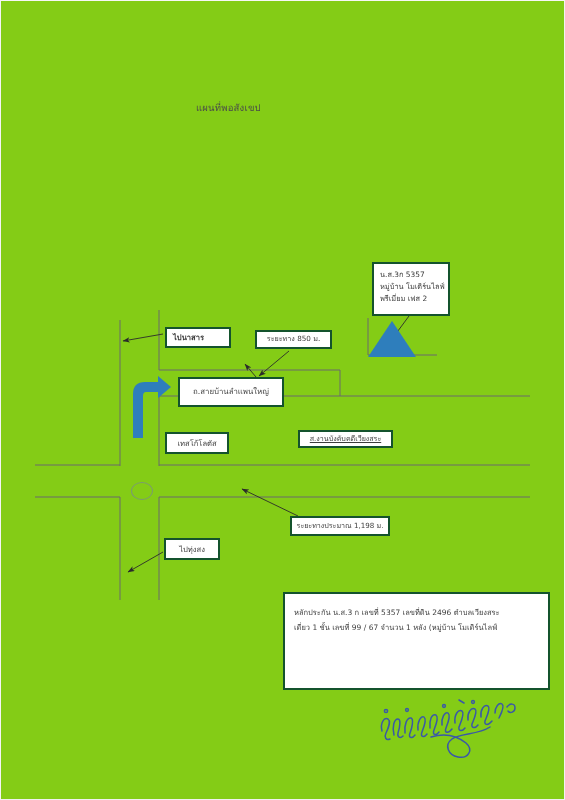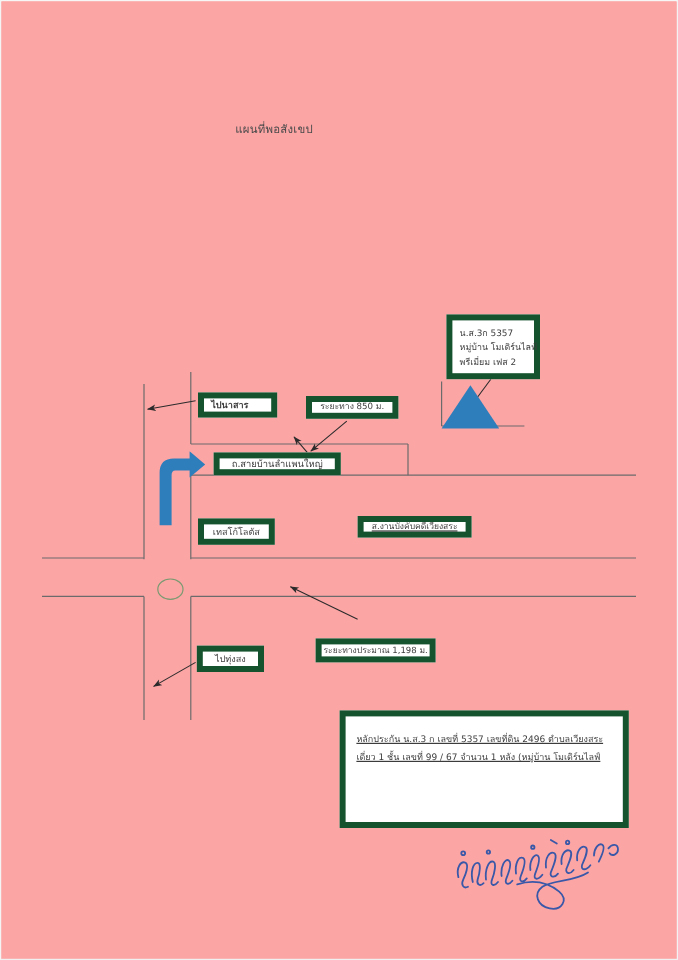--- a/index.html
+++ b/index.html
@@ -7,21 +7,21 @@
     padding: 0;
     background: #ffffff;
   }
   body {
     font-family: "DejaVu Sans", "Liberation Sans", sans-serif;
   }
   #page {
     position: relative;
     width: 565px;
     height: 800px;
-    background: #fca5a5;
+    background: #84cc16;
     overflow: hidden;
   }
   #scan-edge {
     position: absolute;
     left: 0; top: 0;
     width: 565px; height: 800px;
     box-sizing: border-box;
     border-left: 1px solid #f4f4f4;
     border-right: 1px solid #f2f2f2;
     border-top: 1px solid #f6f6f6;
@@ -37,21 +37,21 @@
     font-size: 9.5px;
     color: #4a4a4a;
     letter-spacing: 0.2px;
     white-space: nowrap;
   }
 
   
   .callout {
     position: absolute;
     box-sizing: border-box;
-    border: 5px solid #14532d;
+    border: 2px solid #14532d;
     background: #ffffff;
     color: #3c3c3c;
     font-size: 7.6px;
     line-height: 1.45;
     padding: 3px 6px;
     white-space: nowrap;
   }
   .callout.multiline {
     white-space: normal;
   }
@@ -70,50 +70,48 @@
   #box-to-nasan {
     left: 165px; top: 327px; width: 66px; height: 21px;
     display: flex; align-items: center; font-weight: bold;
   }
   #box-dist-850 {
     left: 255px; top: 330px; width: 77px; height: 19px;
     display: flex; align-items: center; justify-content: center;
     font-size: 7.2px;
   }
   #box-road-name {
-    left: 178px; top: 377px; width: 106px; height: 19px;
+    left: 178px; top: 377px; width: 106px; height: 30px;
     display: flex; align-items: center; justify-content: center;
     font-size: 7.8px;
   }
   #box-tesco {
     left: 165px; top: 432px; width: 64px; height: 22px;
     display: flex; align-items: center; justify-content: center;
   }
   #box-legal-office {
     left: 298px; top: 430px; width: 95px; height: 18px;
     display: flex; align-items: center; justify-content: center;
     font-size: 7.1px;
     text-decoration: underline;
   }
   #box-dist-1198 {
-    left: 263px; top: 516px; width: 100px; height: 20px;
+    left: 290px; top: 516px; width: 100px; height: 20px;
     display: flex; align-items: center; justify-content: center;
     font-size: 7.1px;
-    margin-top: 16px;
   }
   #box-to-thungsong {
     left: 164px; top: 538px; width: 56px; height: 22px;
     display: flex; align-items: center; justify-content: center;
   }
   #box-description {
-    left: 283px; top: 592px; width: 241px; height: 98px;
+    left: 283px; top: 592px; width: 267px; height: 98px;
     padding: 11px 9px 0 9px;
     font-size: 7.5px;
     line-height: 2.05;
-    text-decoration: underline;
   }
 
   
   #map-svg {
     position: absolute;
     left: 0; top: 0;
     width: 565px;
     height: 800px;
     pointer-events: none;
   }

